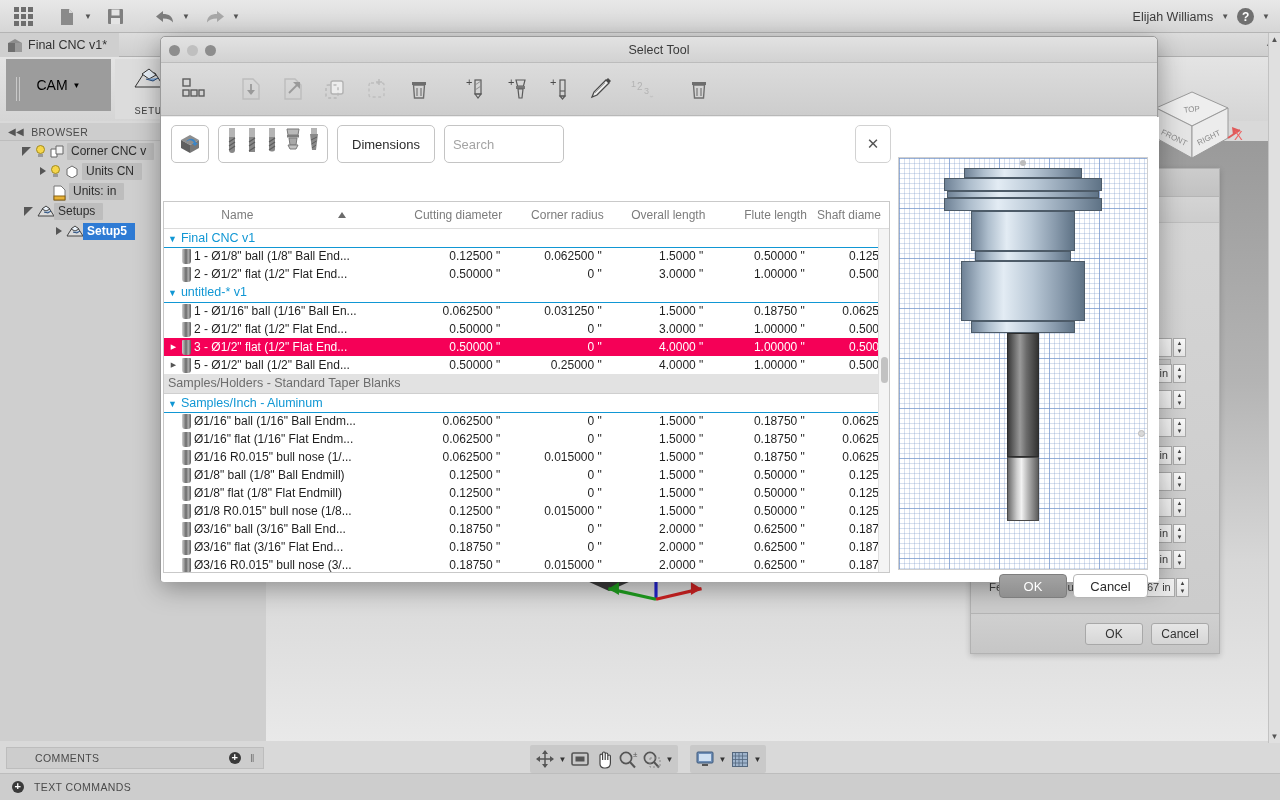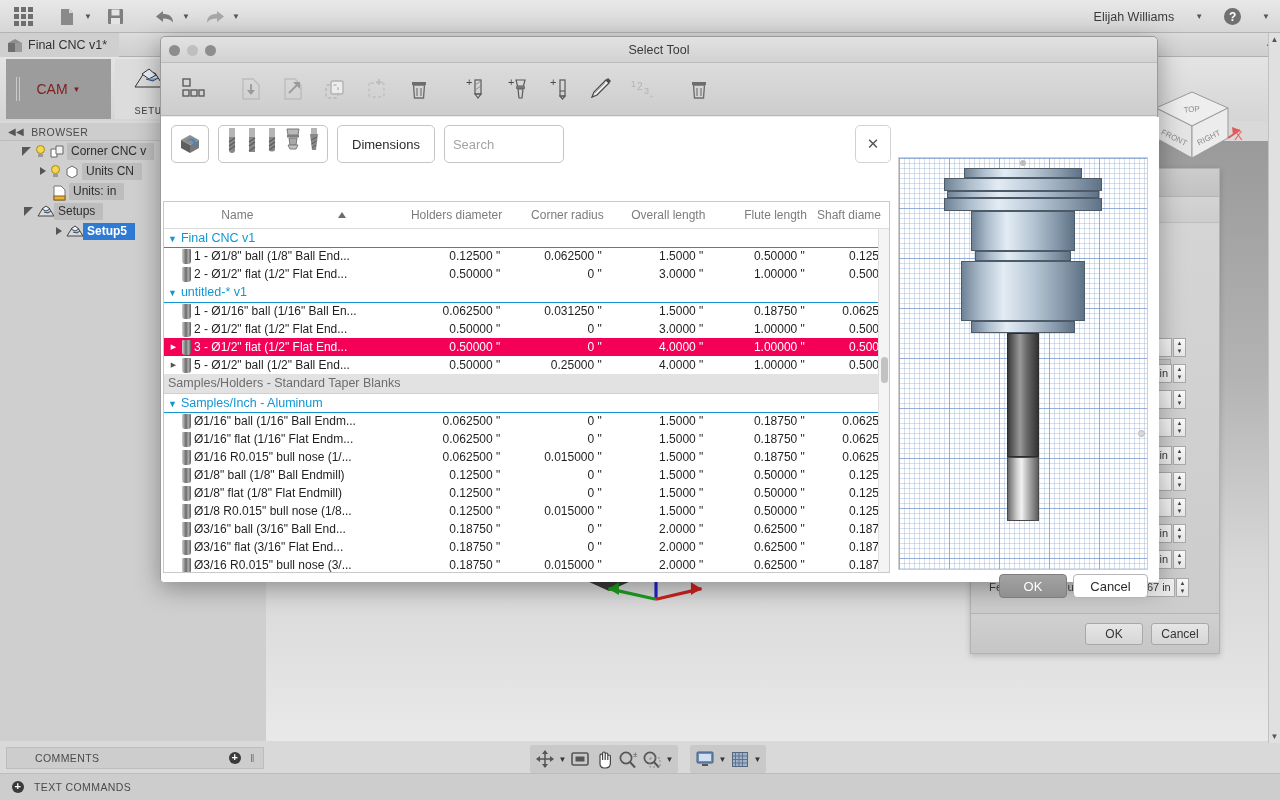--- a/index.html
+++ b/index.html
@@ -17,41 +17,41 @@
     background: linear-gradient(#e8e8e8, #d6d6d6);
     border-bottom: 1px solid #b4b4b4;
   }
   .tb-group { position: absolute; display: flex; align-items: center; height: 33px; }
   .tb-btn { width: 30px; height: 28px; display: flex; align-items: center; justify-content: center; }
   .tb-caret { width: 12px; height: 28px; display: flex; align-items: center; justify-content: center;
     font-size: 8px; color: #555; }
   .grid-icon { display: grid; grid-template-columns: repeat(3, 5px); grid-template-rows: repeat(3, 5px); gap: 2px; }
   .grid-icon i { background: #6e6e6e; display: block; }
   .user-area { position: absolute; right: 10px; top: 0; height: 33px; display: flex; align-items: center;
-    gap: 21px; font-size: 12.5px; color: #3b3b3b; }
+    gap: 8px; font-size: 12.5px; color: #3b3b3b; }
   .help-circle { width: 17px; height: 17px; border-radius: 50%; background: #707070; color: #fff;
     font-size: 12px; font-weight: bold; display: flex; align-items: center; justify-content: center; }
 
   .doc-tabbar { position: absolute; left: 0; top: 33px; width: 1280px; height: 24px;
     background: linear-gradient(#dcdcdc,#cfcfcf); border-bottom: 1px solid #b0b0b0; }
   .doc-tab { position: absolute; left: 0; top: 0; height: 24px; display: flex; align-items: center;
     gap: 6px; padding: 0 12px 0 8px; background: #cfcfcf; font-size: 12.5px; color: #333; }
   .cube-glyph { width: 14px; height: 13px; position: relative; }
   .cube-glyph i { position: absolute; }
   .cube-top { width: 0; height: 0; border-left: 7px solid transparent; border-right: 7px solid transparent;
     border-bottom: 4px solid #8d8d8d; top: 0; left: 0; }
   .cube-l { width: 7px; height: 9px; background: #6f6f6f; top: 4px; left: 0; }
   .cube-r { width: 7px; height: 9px; background: #9a9a9a; top: 4px; left: 7px; }
   .tabbar-right { position: absolute; right: 6px; top: 5px; font-size: 9px; color: #666; }
 
   .cam-ribbon { position: absolute; left: 0; top: 57px; width: 1280px; height: 64px;
     background: linear-gradient(#e4e4e4,#d5d5d5); }
-  .cam-box { position: absolute; left: 6px; top: 2px; width: 105px; height: 60px;
+  .cam-box { position: absolute; left: 6px; top: 2px; width: 105px; height: 52px;
     background: #9c9c9c; display: flex; align-items: center; justify-content: center;
-    color: #7f1d1d; font-size: 14px; }
+    color: #000000; font-size: 14px; }
   .cam-box .bars { position: absolute; left: 10px; top: 18px; width: 7px; height: 24px; }
   .cam-box .bars i { position: absolute; top: 0; width: 1px; height: 24px; background: #c9c9c9; }
   .setup-group { position: absolute; left: 115px; top: 2px; width: 66px; height: 60px;
     background: #dcdcdc; }
   .setup-lbl { position: absolute; left: 0; bottom: 2px; width: 100%; text-align: center;
     font-size: 10.5px; color: #444; letter-spacing: .4px; font-family: Liberation Mono, monospace; }
   .setup-ico { position: absolute; left: 18px; top: 8px; width: 32px; height: 26px; }
 
   .browser-hdr { position: absolute; left: 0; top: 123px; width: 266px; height: 18px;
     background: #cdcdcd; display: flex; align-items: center; gap: 7px; padding-left: 8px;
@@ -771,21 +771,21 @@
           <thead>
             <tr>
               <th>
                 <span class="hdr-in">
                   <span>Name</span>
                   <span class="sort-arrow" style="margin-left:80px;"></span>
                 </span>
               </th>
               <th class="num">
                   <span class="hdr-in">
-                    <span>Holders diameter</span>
+                    <span>Cutting diameter</span>
                   </span>
                 </th>
               <th class="num">
                   <span class="hdr-in">
                     <span>Corner radius</span>
                   </span>
                 </th>
               <th class="num">
                   <span class="hdr-in">
                     <span>Overall length</span>

